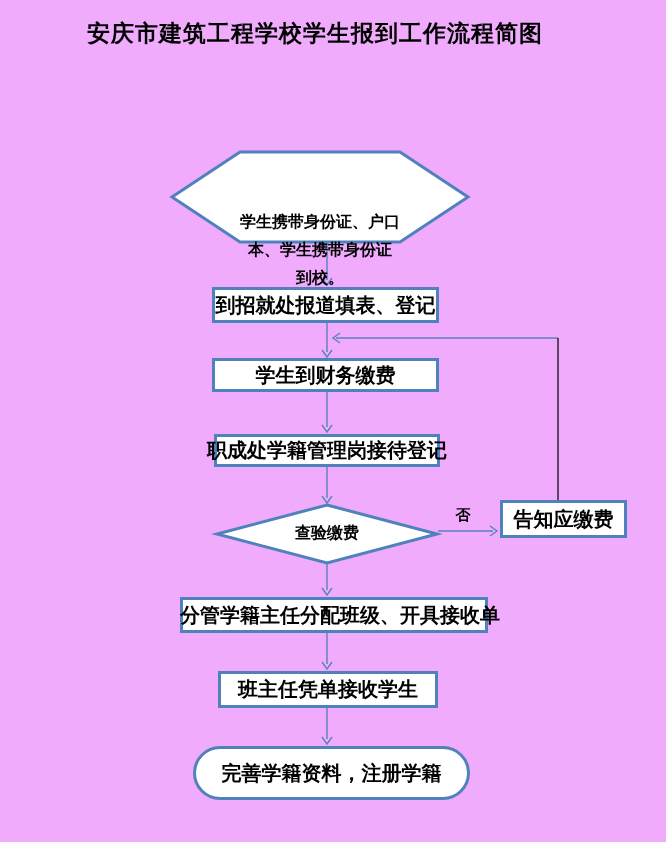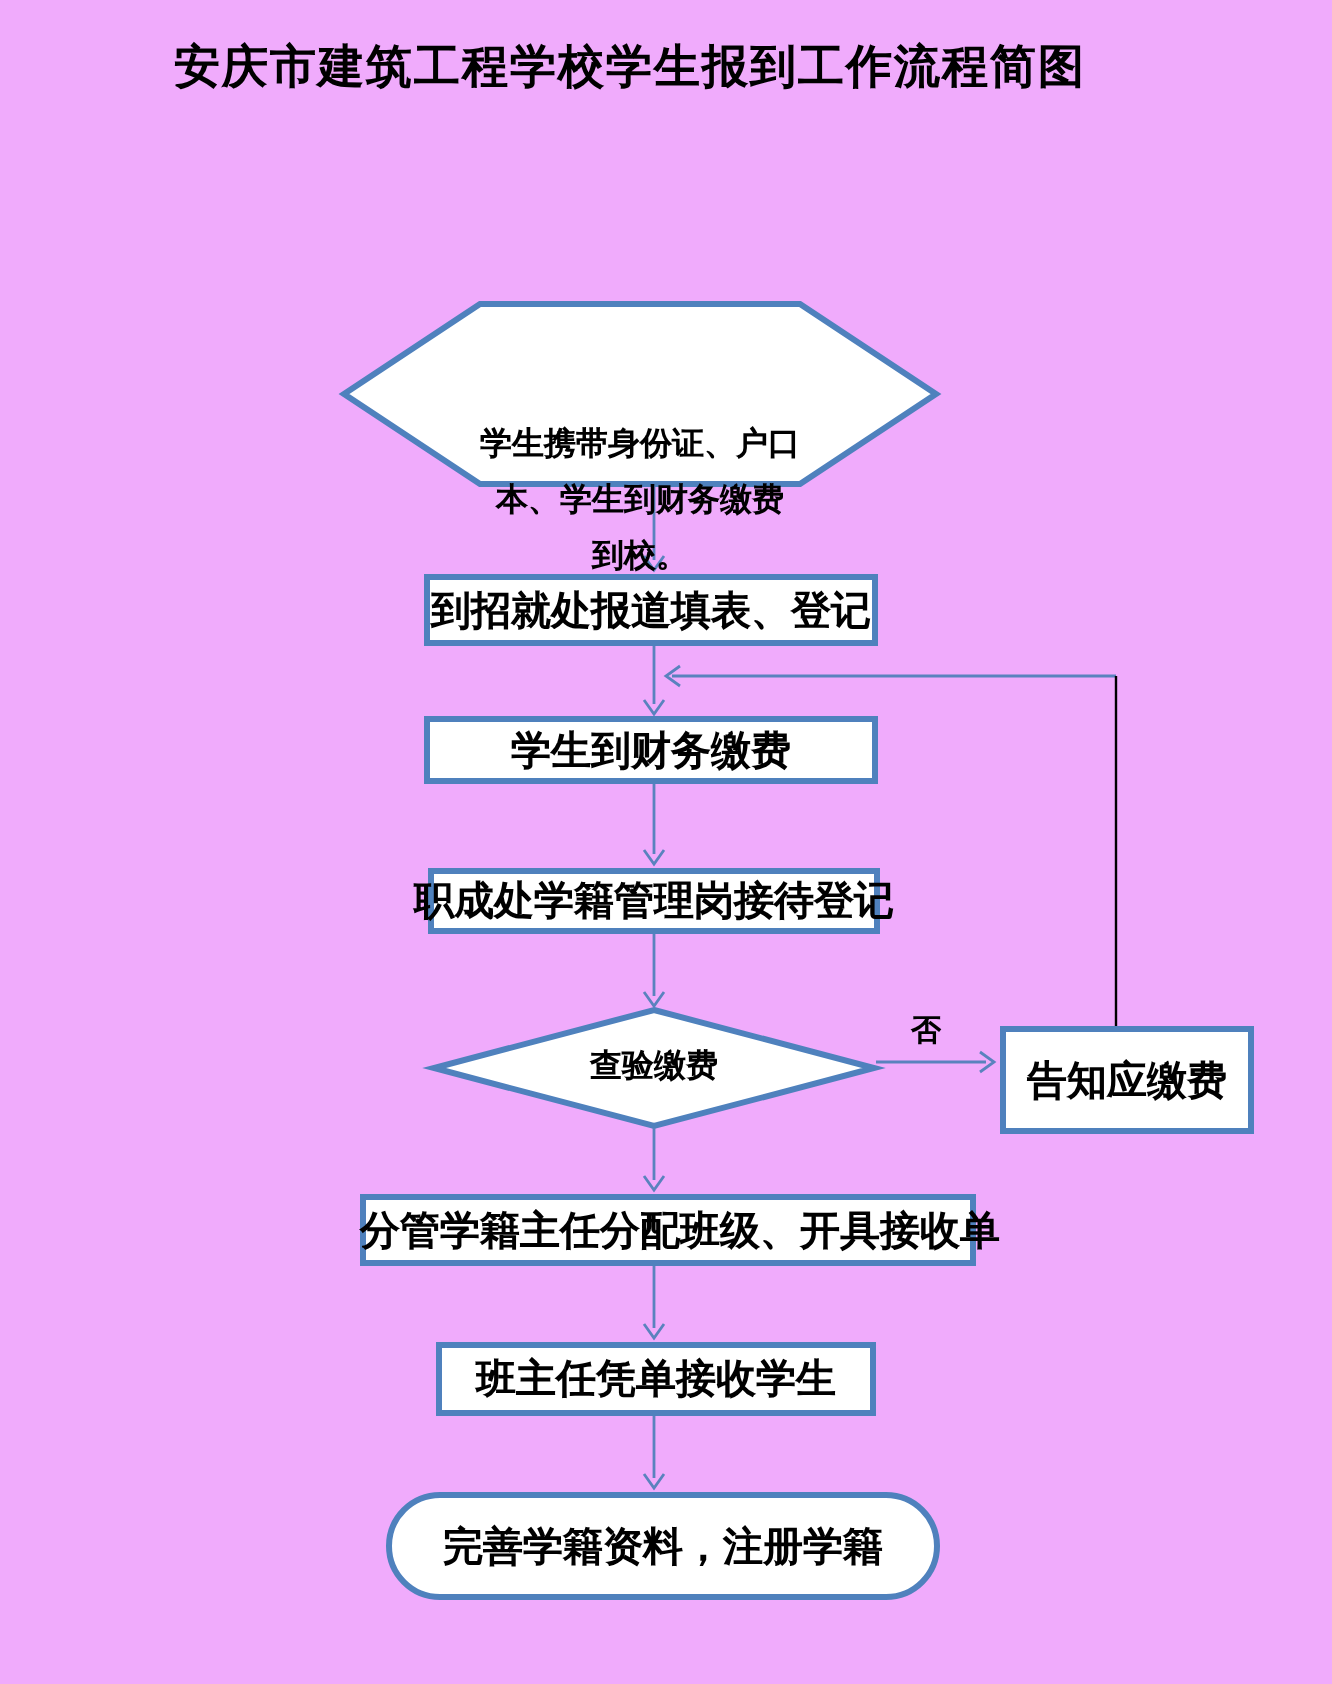--- a/index.html
+++ b/index.html
@@ -94,35 +94,35 @@
 
       <path d="M327,708 V739"></path>
       <path d="M322,737 L327,744 L332,737"></path>
     </g>
 
     <path d="M558,513 V338" stroke="#000000" stroke-width="1.2" fill="none"></path>
   </svg>
 
   <div class="floating-label hex-text">
     <span>学生携带身份证、户口</span>
-    <span>本、学生到财务缴费</span>
+    <span>本、学生携带身份证</span>
     <span>到校。</span>
   </div>
 
   <div class="node" style="left:212px;top:287px;width:227px;height:36px;">到招就处报道填表、登记</div>
 
   <div class="node" style="left:212px;top:358px;width:227px;height:34px;">学生到财务缴费</div>
 
   <div class="node" style="left:214px;top:434px;width:226px;height:33px;">职成处学籍管理岗接待登记</div>
 
   <div class="floating-label diamond-text">查验缴费</div>
 
   <div class="floating-label edge-label">否</div>
 
-  <div class="node" style="left:500px;top:513px;width:127px;height:54px;">告知应缴费</div>
+  <div class="node" style="left:500px;top:500px;width:127px;height:38px;">告知应缴费</div>
 
   <div class="node" style="left:180px;top:597px;width:308px;height:36px;padding-left:12px;">分管学籍主任分配班级、开具接收单</div>
 
   <div class="node" style="left:218px;top:671px;width:220px;height:37px;">班主任凭单接收学生</div>
 
   <div class="node terminator" style="left:193px;top:746px;width:277px;height:54px;">完善学籍资料，注册学籍</div>
 
 </div>
 
 </body></html>

